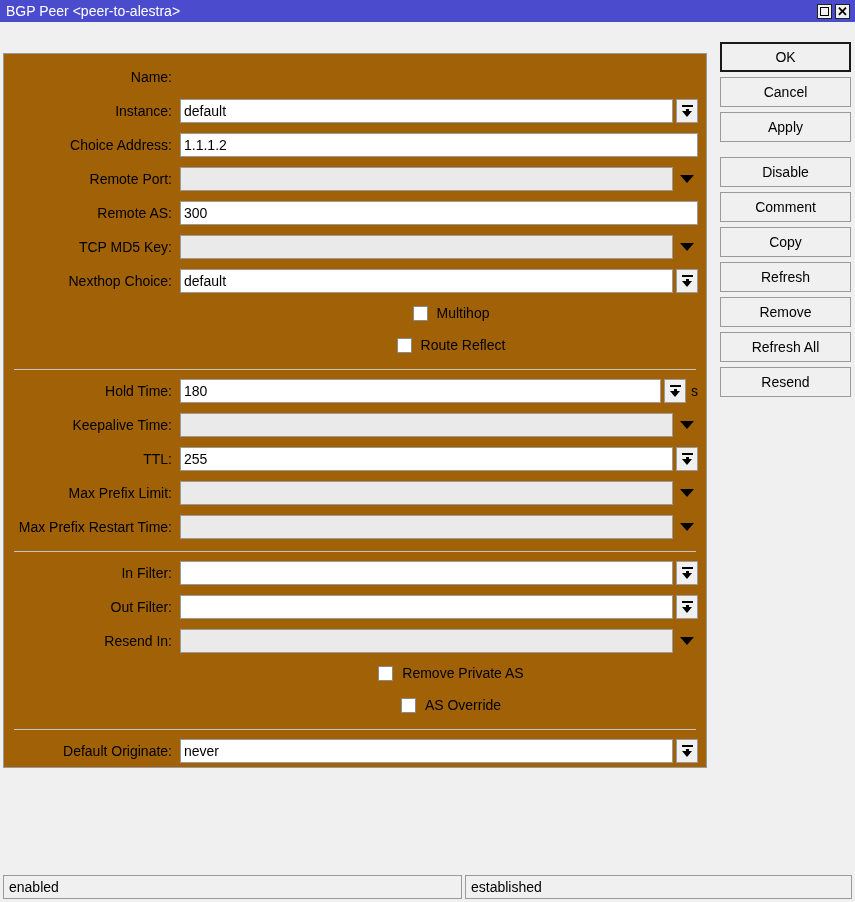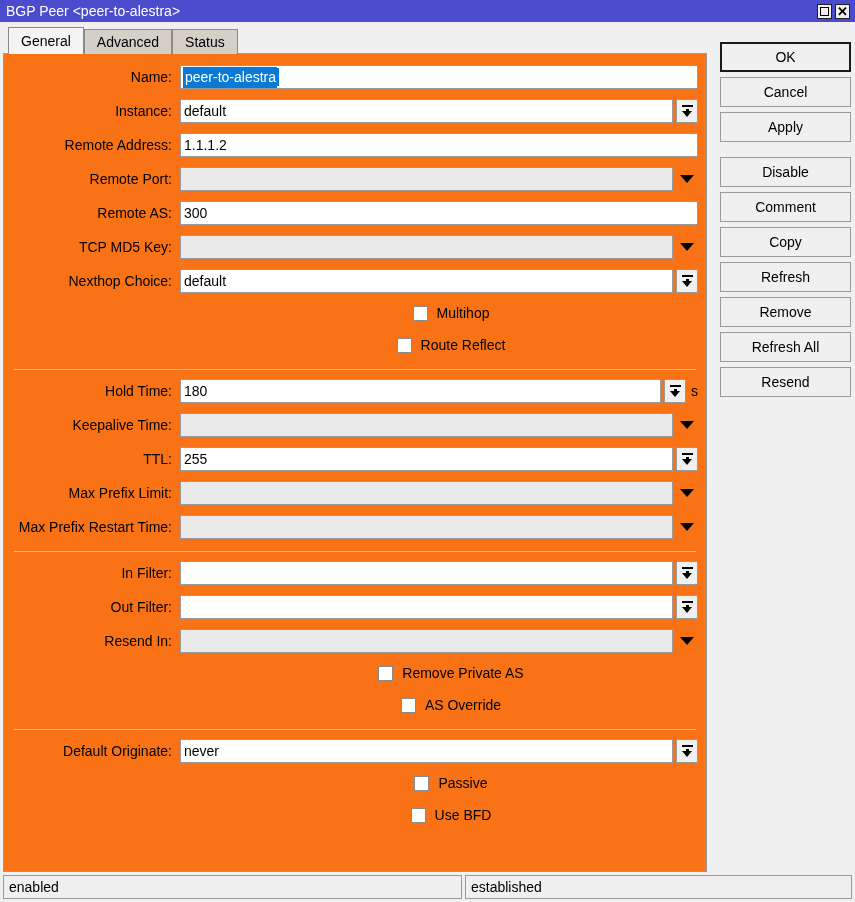--- a/index.html
+++ b/index.html
@@ -117,22 +117,22 @@
     position: relative;
     z-index: 4;
   }
 
   
   .form-panel {
     position: absolute;
     top: 31px;
     left: 3px;
     width: 704px;
-    height: 819px;
-    background: #f97316;
+    height: 715px;
+    background: #a16207;
     border: 1px solid #9a9a9a;
     box-sizing: border-box;
     overflow: hidden;
   }
 
   .row {
     display: flex;
     align-items: center;
     height: 26px;
     margin-top: 8px;
@@ -358,52 +358,41 @@
     <div class="title-buttons">
       <div class="tbtn">
         <div class="glyph-restore"></div>
       </div>
       <div class="tbtn tbtn-close">✕</div>
     </div>
   </div>
 
   <div class="body-area">
 
-    <div class="tabs">
-      <div class="tab active">General</div>
-      <div class="tab">Advanced</div>
-      <div class="tab">Status</div>
-    </div>
 
     <div class="form-panel">
 
       <div class="row first">
         <div class="label">Name:</div>
-        <div class="field-wrap">
-          <div class="input-sel">
-            <span class="sel-text">peer-to-alestra</span>
-            <span class="caret"></span>
-          </div>
-        </div>
       </div>
 
       <div class="row">
         <div class="label">Instance:</div>
         <div class="field-wrap">
           <div class="input">default</div>
           <div class="combo-btn">
             <span class="bar"></span>
             <span class="stem"></span>
             <span class="arrow-down"></span>
           </div>
         </div>
       </div>
 
       <div class="row">
-        <div class="label">Remote Address:</div>
+        <div class="label">Choice Address:</div>
         <div class="field-wrap">
           <div class="input">1.1.1.2</div>
         </div>
       </div>
 
       <div class="row">
         <div class="label">Remote Port:</div>
         <div class="field-wrap">
           <div class="input disabled"></div>
           <div class="plain-arrow">

